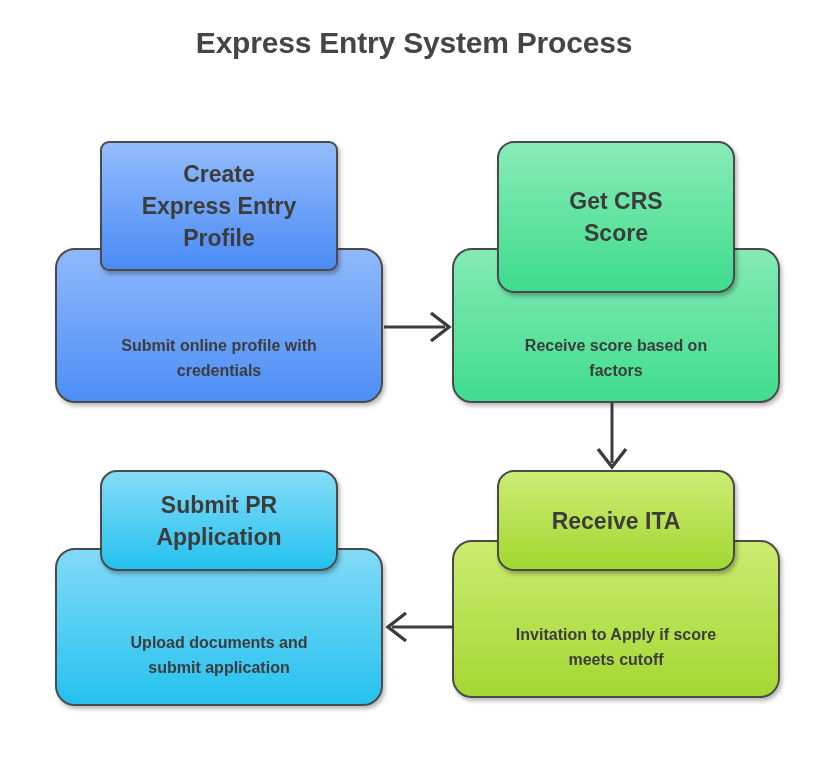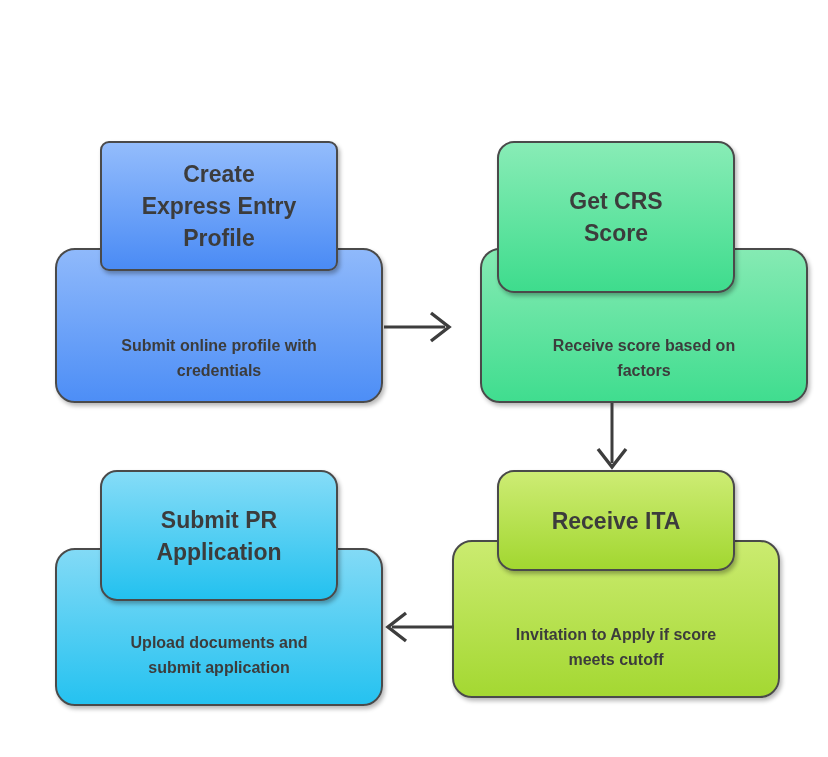--- a/index.html
+++ b/index.html
@@ -82,49 +82,50 @@
   
   #node-1 .node-body { left: 55px;  top: 248px; width: 328px; height: 155px; }
   #node-1 .node-head { left: 100px; top: 141px; width: 238px; height: 130px; border-radius: 9px; }
   #node-1 .node-body { background: linear-gradient(180deg, #8fb9fb 0%, #4d8ef6 100%); }
   #node-1 .node-head { background: linear-gradient(180deg, #93bcfc 0%, #4a8bf5 100%); }
   #node-1 .node-body .body-text { transform: translateY(32px); }
 
   
   #node-2 .node-body { left: 452px; top: 248px; width: 328px; height: 155px; }
   #node-2 .node-head { left: 497px; top: 141px; width: 238px; height: 152px; }
-  #node-2 .node-body { background: linear-gradient(180deg, #85eab3 0%, #40dd8f 100%); margin-left: 28px; }
+  #node-2 .node-body { background: linear-gradient(180deg, #85eab3 0%, #40dd8f 100%); }
   #node-2 .node-head { background: linear-gradient(180deg, #88ecb6 0%, #3edc8d 100%); }
   #node-2 .node-body .body-text { transform: translateY(32px); }
 
   
   #node-3 .node-body { left: 452px; top: 540px; width: 328px; height: 158px; }
   #node-3 .node-head { left: 497px; top: 470px; width: 238px; height: 101px; }
   #node-3 .node-body { background: linear-gradient(180deg, #cbeb70 0%, #a4d832 100%); }
   #node-3 .node-head { background: linear-gradient(180deg, #cdec74 0%, #a2d730 100%); }
   #node-3 .node-body .body-text { transform: translateY(28px); }
 
   
   #node-4 .node-body { left: 55px;  top: 548px; width: 328px; height: 158px; align-items: center; }
-  #node-4 .node-head { left: 100px; top: 470px; width: 238px; height: 131px; }
+  #node-4 .node-head { left: 100px; top: 470px; width: 238px; height: 101px; }
   #node-4 .node-body { background: linear-gradient(180deg, #82daf6 0%, #25c2f0 100%); }
   #node-4 .node-head { background: linear-gradient(180deg, #85dcf7 0%, #23c1ef 100%); }
   #node-4 .node-body .body-text { transform: translateY(28px); }
 
   
   .connector { position: absolute; }
   #arrow-1-2 { left: 383px; top: 305px; }
   #arrow-2-3 { left: 590px; top: 403px; }
   #arrow-3-4 { left: 383px; top: 605px; }
 </style>
 </head>
 <body>
 
 <div id="canvas">
 
+  <div class="chart-title">Express Entry System Process</div>
 
   <div class="node" id="node-1">
     <div class="node-body">
       <div class="body-text">Submit online profile with
 credentials</div>
     </div>
     <div class="node-head">
       <div class="head-text">Create
 Express Entry
 Profile</div>

